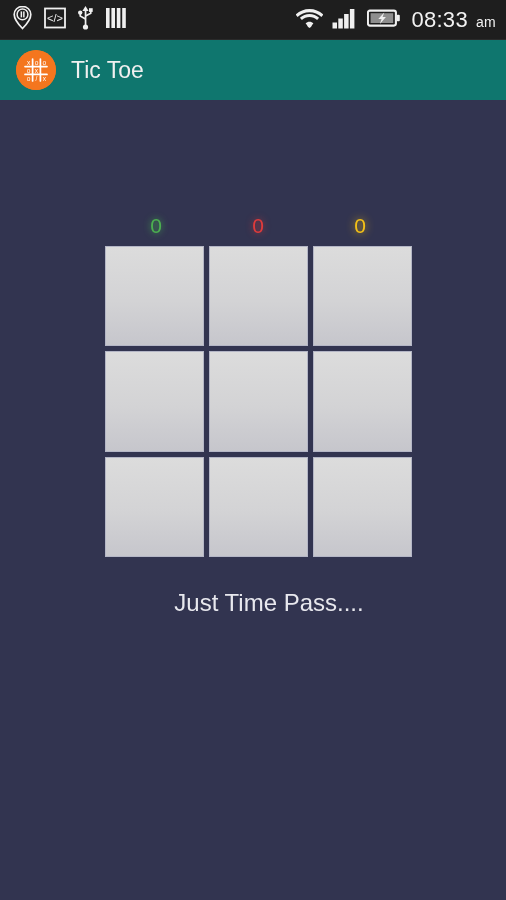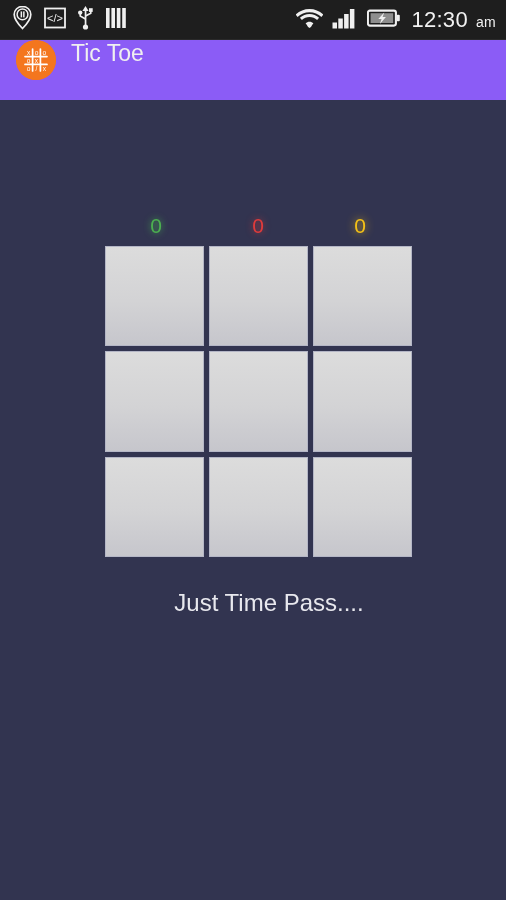--- a/index.html
+++ b/index.html
@@ -52,22 +52,23 @@
     font-weight: 400;
   }
   .clock-ampm {
     font-size: 14px;
     margin-left: 8px;
   }
 
   
   .action-bar {
     height: 60px;
-    background: #8b5cf6;
-    display: flex;
+    background: #0f766e;
+    display: flex;
+    align-items: center;
     padding-left: 16px;
     flex: 0 0 auto;
   }
   .app-logo {
     width: 40px;
     height: 40px;
     border-radius: 50%;
     background: #f4761e;
     position: relative;
     flex: 0 0 auto;
@@ -209,21 +210,21 @@
 
       <span class="sb-icon">
         <svg width="33" height="20" viewBox="0 0 33 20">
           <rect x="0.9" y="2.6" width="28" height="15" rx="2" fill="none" stroke="#f0f0f0" stroke-width="2.1"></rect>
           <rect x="29.6" y="6.8" width="3.2" height="6.4" rx="1" fill="#f0f0f0"></rect>
           <rect x="3.6" y="5.2" width="22.6" height="9.8" fill="#8e8e8e"></rect>
           <path d="M17.2 4.4 L11.3 11.1 L14.6 11.1 L12.9 16.0 L18.9 9.0 L15.6 9.0 Z" fill="#f0f0f0"></path>
         </svg>
       </span>
 
-      <span class="clock"><span>12:30</span><span class="clock-ampm">am</span></span>
+      <span class="clock"><span>08:33</span><span class="clock-ampm">am</span></span>
 
     </div>
   </div>
 
   <div class="action-bar">
 
     <span class="app-logo">
       <svg width="40" height="40" viewBox="0 0 40 40">
         <circle cx="20" cy="20" r="20" fill="#f4761e"></circle>
         <g stroke="#ffffff" stroke-width="1.7" stroke-linecap="round">

